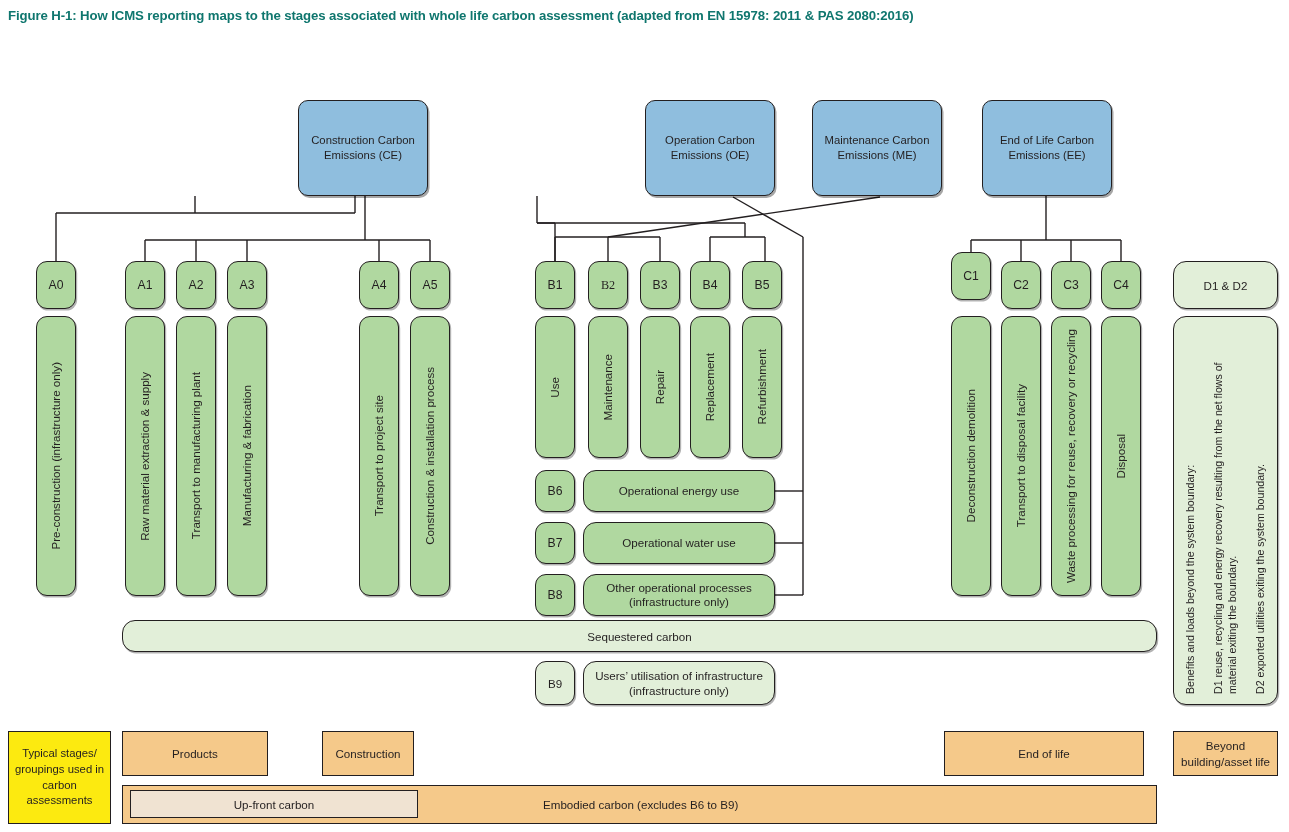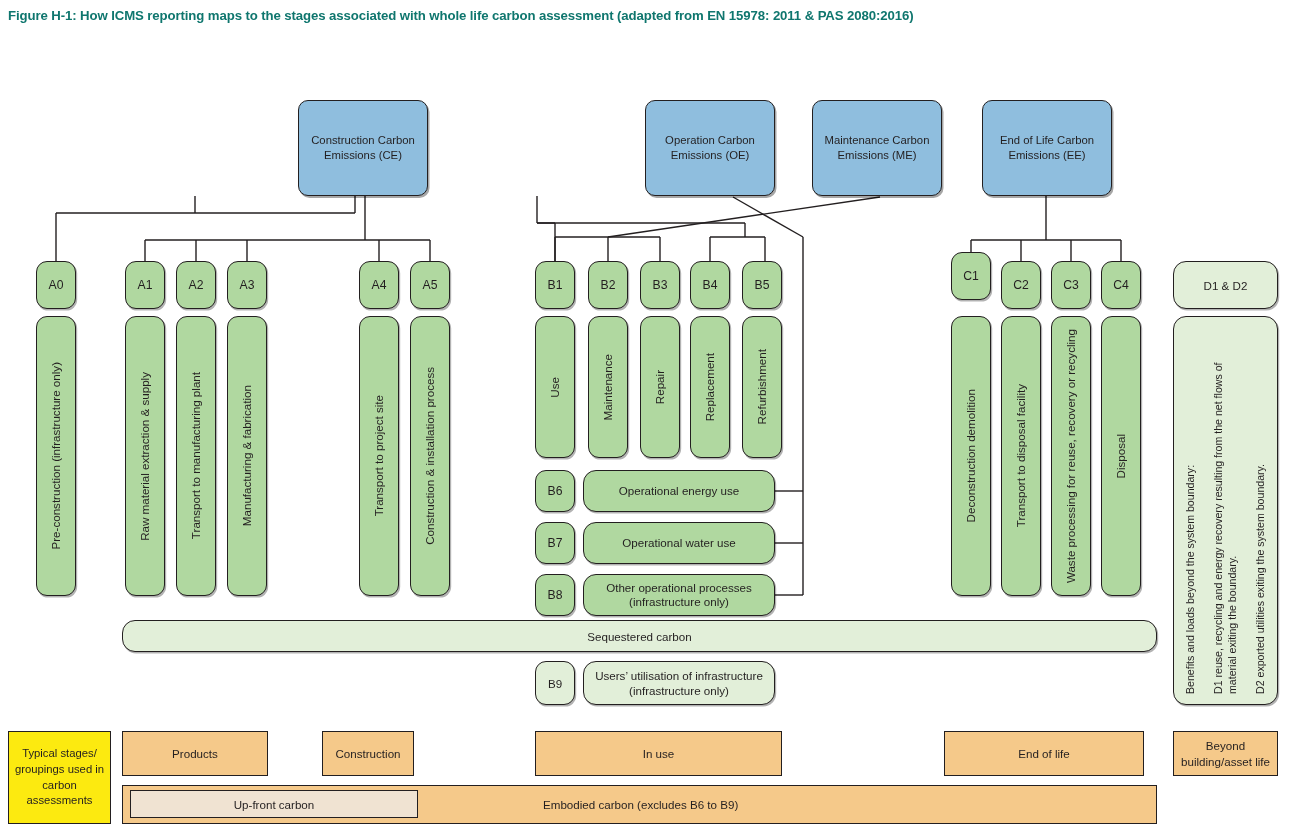--- a/index.html
+++ b/index.html
@@ -146,21 +146,21 @@
   <div class="box green vert" style="left:359px;top:316px;width:40px;height:280px;">
     <span class="vtxt">Transport to project site</span>
     </div>
   <div class="box green vert" style="left:410px;top:316px;width:40px;height:280px;">
     <span class="vtxt">Construction &amp; installation process</span>
     </div>
 
   <div class="box green code" style="left:535px;top:261px;width:40px;height:48px;">
     <span>B1</span>
     </div>
-  <div class="box green code" style="left:588px;top:261px;width:40px;height:48px;">
+  <div class="box green code" style="left:588px;top:261px;width:40px;height:48px;font-family:Liberation Serif, serif;">
     <span>B2</span>
     </div>
   <div class="box green code" style="left:640px;top:261px;width:40px;height:48px;">
     <span>B3</span>
     </div>
   <div class="box green code" style="left:690px;top:261px;width:40px;height:48px;">
     <span>B4</span>
     </div>
   <div class="box green code" style="left:742px;top:261px;width:40px;height:48px;">
     <span>B5</span>
@@ -254,23 +254,20 @@
   <div class="yellow" style="left:8px;top:731px;width:103px;height:93px;">
     <span>Typical stages/ groupings used in carbon assessments</span>
     </div>
 
   <div class="orange" style="left:122px;top:731px;width:146px;height:45px;">
     <span>Products</span>
     </div>
   <div class="orange" style="left:322px;top:731px;width:92px;height:45px;justify-content:center;">
     <span>Construction</span>
     </div>
-  <div class="orange" style="left:535px;top:731px;width:247px;height:45px;">
-    <span>In use</span>
-    </div>
   <div class="orange" style="left:944px;top:731px;width:200px;height:45px;">
     <span>End of life</span>
     </div>
   <div class="orange" style="left:1173px;top:731px;width:105px;height:45px;">
     <span>Beyond building/asset life</span>
     </div>
 
   <div class="orange" style="left:122px;top:785px;width:1035px;height:39px;justify-content:flex-start;padding-left:420px;">
     <span>Embodied carbon (excludes B6 to B9)</span>
     </div>

